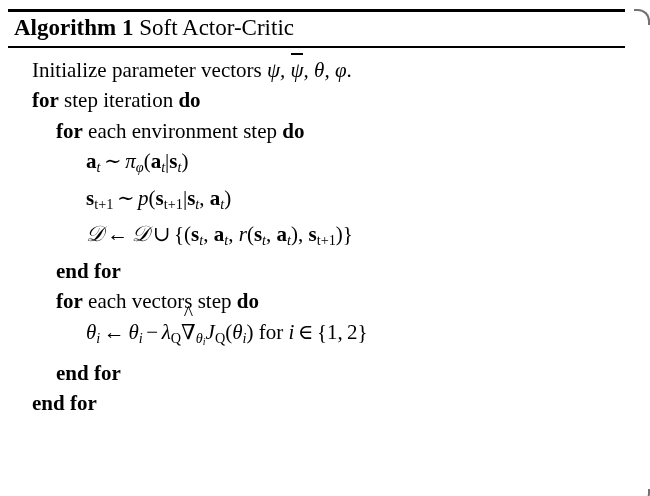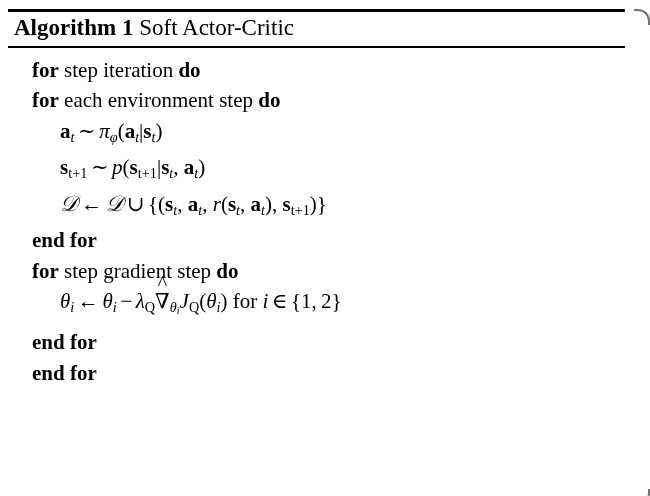--- a/index.html
+++ b/index.html
@@ -60,22 +60,22 @@
     padding-top: 7px;
   }
 
   .line {
     font-size: 21px;
     line-height: 30.5px;
     white-space: nowrap;
     padding-left: 32px;
   }
   .ind-1 { padding-left: 32px; }
-  .ind-2 { padding-left: 32px; }
-  .ind-3 { padding-left: 60px; }
+  .ind-2 { padding-left: 32px; margin-left: 24px; }
+  .ind-3 { padding-left: 86px; }
 
   .kw { font-weight: bold; }
 
   
   .m {
     font-family: "Liberation Serif", "DejaVu Serif", serif;
     font-style: italic;
     font-size: 21px;
   }
   .up { font-style: normal; }
@@ -140,20 +140,24 @@
   <div class="rule rule-thick"></div>
 
   <div class="title-line">
     <span class="title-label">Algorithm 1</span><span>&nbsp;</span><span class="title-name">Soft Actor-Critic</span>
   </div>
 
   <div class="rule rule-thin"></div>
 
   <div class="body">
 
+    <div class="line ind-1">
+      <span class="txt-for">Initialize parameter vectors</span>
+      <span class="m">ψ,&nbsp;<span class="obar">ψ</span>,&nbsp;θ,&nbsp;φ<span class="up">.</span></span>
+    </div>
 
     <div class="line ind-1">
       <span class="kw">for</span>
       <span>step iteration</span>
       <span class="kw">do</span>
     </div>
 
     <div class="line ind-2">
       <span class="kw">for</span>
       <span>each environment step</span>
@@ -171,21 +175,21 @@
     <div class="line ind-3">
       <span class="m"><span class="cal">𝒟</span><span class="op">←</span><span class="cal">𝒟</span><span class="op">∪</span><span class="up">{(</span><span class="bf">s</span><span class="sub">t</span><span class="up">,&nbsp;</span><span class="bf">a</span><span class="sub">t</span><span class="up">,&nbsp;</span>r<span class="up">(</span><span class="bf">s</span><span class="sub">t</span><span class="up">,&nbsp;</span><span class="bf">a</span><span class="sub">t</span><span class="up">),&nbsp;</span><span class="bf">s</span><span class="sub"><span class="up">t+1</span></span><span class="up">)}</span></span>
     </div>
 
     <div class="line ind-2">
       <span class="kw">end for</span>
     </div>
 
     <div class="line ind-2">
       <span class="kw">for</span>
-      <span>step gradient step</span>
+      <span>each vectors step</span>
       <span class="kw">do</span>
     </div>
 
 
     <div class="line ind-3">
       <span class="m">θ<span class="sub">i</span><span class="op">←</span>θ<span class="sub">i</span><span class="op">−</span>λ<span class="sub"><span class="up">Q</span></span><span class="hatted">∇</span><span class="sub">θ<span style="font-size:0.7em;vertical-align:-0.25em;">i</span></span>J<span class="sub"><span class="up">Q</span></span><span class="up">(</span>θ<span class="sub">i</span><span class="up">)</span></span><span class="txt-for">&nbsp;for&nbsp;</span><span class="m">i<span class="op">∈</span><span class="up">{1, 2}</span></span>
     </div>
 
 
 

